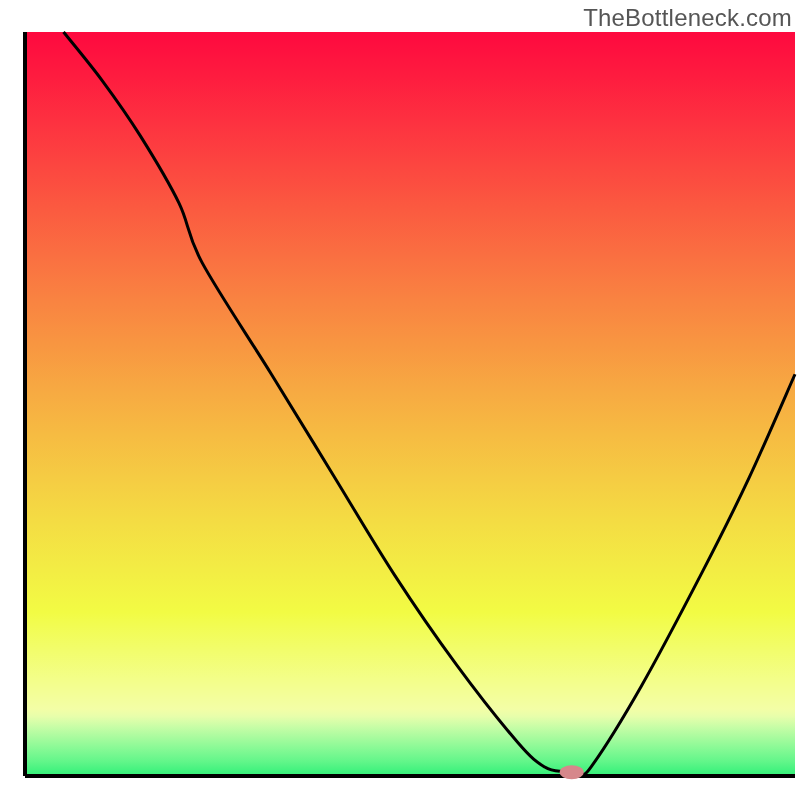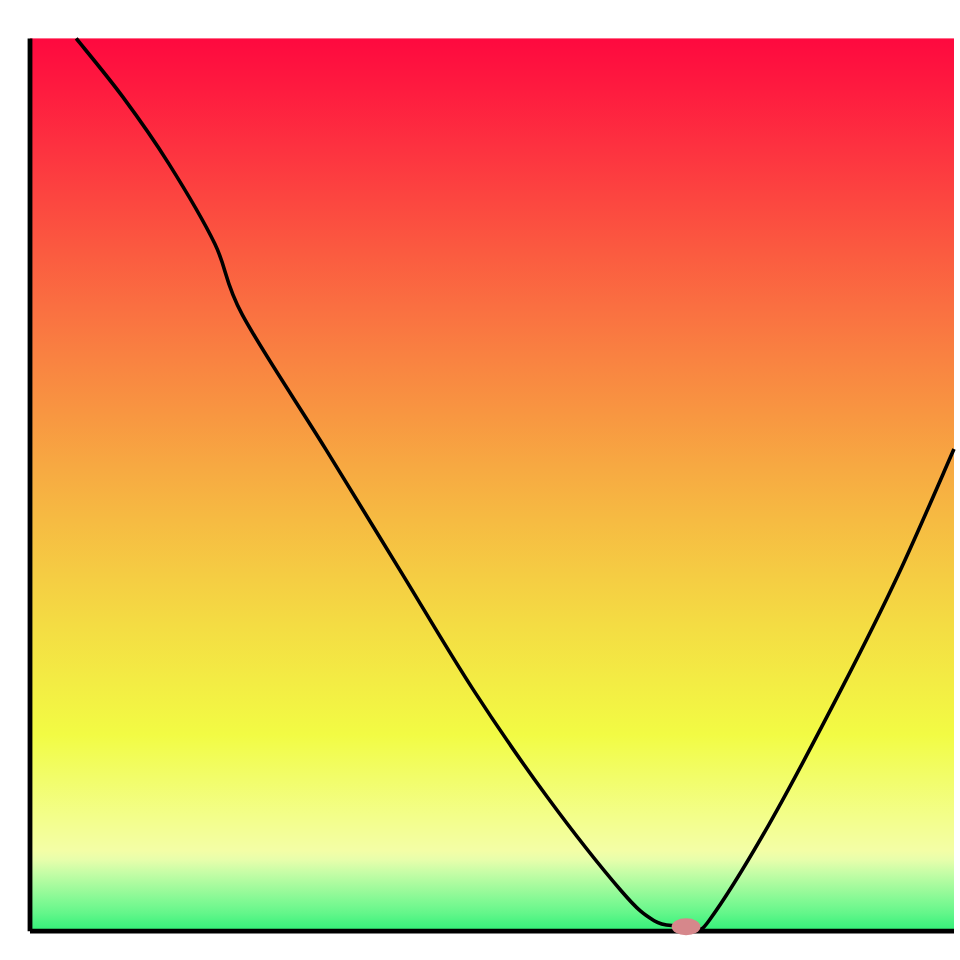--- a/index.html
+++ b/index.html
@@ -68,13 +68,14 @@
           <stop offset="99.00%" stop-color="#49f381"></stop>
           <stop offset="100.00%" stop-color="#33f078"></stop>
         </linearGradient>
     </defs>
     <rect id="plot-bg" fill="url(#bg-grad)" x="25" y="32" width="770" height="744"></rect>
     <line id="axis-x" stroke="#000000" stroke-width="4" x1="25" y1="776" x2="795" y2="776"></line>
     <line id="axis-y" stroke="#000000" stroke-width="4" x1="25" y1="32" x2="25" y2="776"></line>
     <path id="curve" fill="none" stroke="#000000" stroke-width="3" stroke-linejoin="round" d="M 63.5 32 C 69.92 40.06, 89.17 63.00, 102.00 80.36 C 114.83 97.72, 127.67 115.70, 140.50 136.16 C 153.33 156.62, 168.73 182.04, 179.00 203.12 C 189.27 224.20, 186.70 234.12, 202.10 262.64 C 217.50 291.16, 249.58 338.90, 271.40 374.24 C 293.22 409.58, 312.47 441.20, 333.00 474.68 C 353.53 508.16, 374.07 543.50, 394.60 575.12 C 415.13 606.74, 435.67 636.50, 456.20 664.40 C 476.73 692.30, 503.04 725.41, 517.80 742.52 C 532.56 759.63, 537.05 762.24, 544.75 767.07 C 552.45 771.91, 558.23 770.79, 564.00 771.54 C 569.77 772.28, 574.91 772.28, 579.40 771.54 C 583.89 770.79, 580.68 781.21, 590.95 767.07 C 601.22 752.94, 622.39 719.33, 641.00 686.72 C 659.61 654.11, 684.63 606.12, 702.60 571.40 C 720.57 536.68, 733.40 511.26, 748.80 478.40 C 764.20 445.54, 787.30 391.60, 795.00 374.24"></path>
     <ellipse id="marker" cx="571.6999999999999" cy="772.28" rx="12" ry="7" fill="#d6878b"></ellipse>
   </svg>
+  <div class="watermark">TheBottleneck.com</div>
 </div>
 
 </body></html>

